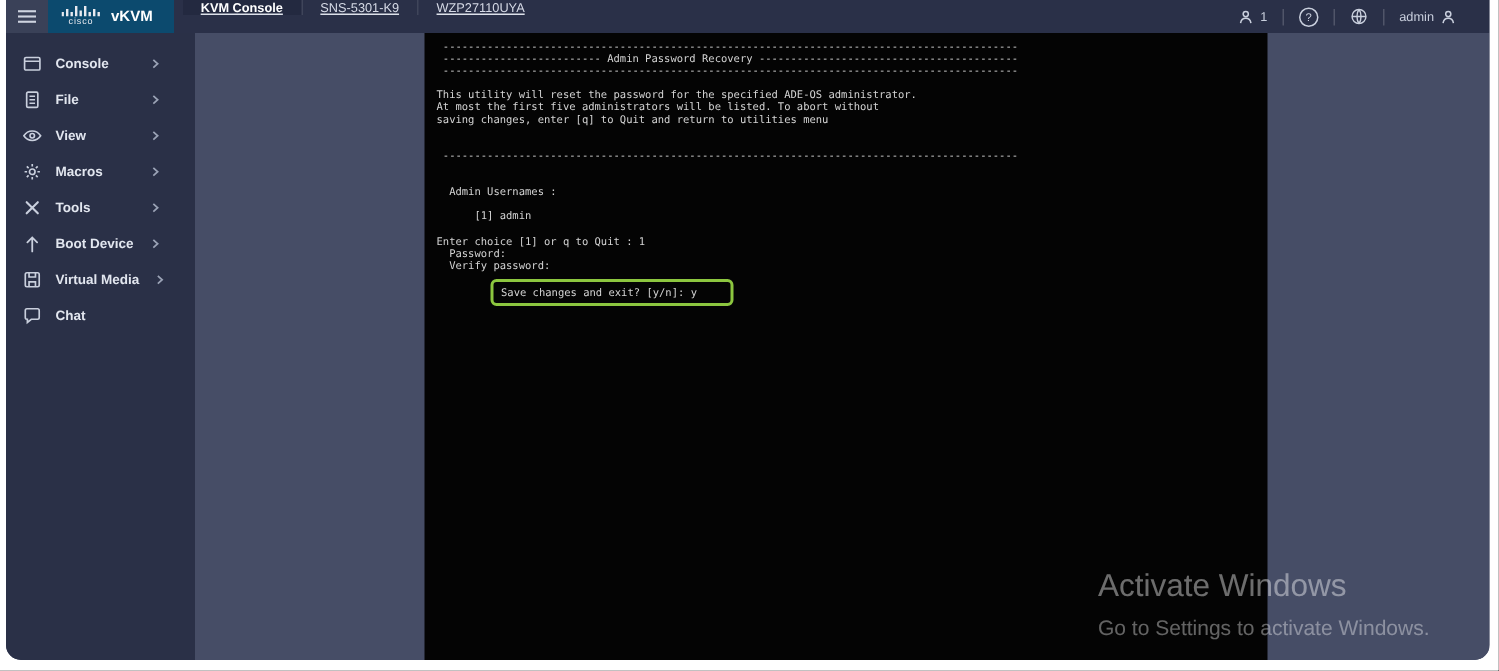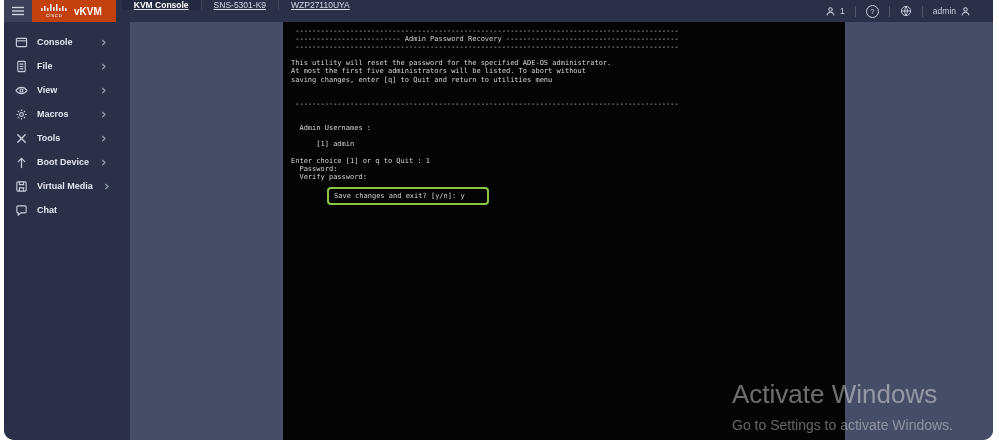--- a/index.html
+++ b/index.html
@@ -4,21 +4,21 @@
 <style>
   html,body{margin:0;padding:0;background:#ffffff;width:999px;height:447px;
     font-family:"Liberation Sans",sans-serif;-webkit-font-smoothing:antialiased;}
   .window{position:absolute;left:4px;top:0;width:989px;height:440px;
     background:#464d66;border-radius:0 0 10px 10px;overflow:hidden;}
   
   .titlebar{position:absolute;left:0;top:0;right:0;height:22px;background:#2a3048;
     display:flex;align-items:stretch;color:#dde1ea;font-size:8.5px;}
   .hamburger{width:28px;background:#3a4158;border:none;display:flex;align-items:center;
     justify-content:center;cursor:pointer;padding:0;}
-  .brand{background:#c2410c;display:flex;align-items:center;gap:7px;padding:0 14px 0 9px;}
+  .brand{background:#0c4a6e;display:flex;align-items:center;gap:7px;padding:0 14px 0 9px;}
   .cisco-logo{display:flex;flex-direction:column;align-items:center;line-height:1;}
   .cisco-word{font-size:6px;letter-spacing:.6px;color:#e8eaf0;margin-top:1px;}
   .product{font-size:10px;font-weight:700;color:#ffffff;}
   .tabs{display:flex;align-items:flex-start;margin-left:6px;text-decoration:underline;}
   .tab{display:flex;align-items:center;padding:0 12px;color:#d6dae6;cursor:pointer;
     border-left:1px solid rgba(255,255,255,.10);}
   .tab:first-child{border-left:none;}
   .tab.active{background:#232940;font-weight:700;color:#ffffff;}
   .tb-right{margin-left:auto;display:flex;align-items:center;padding-right:12px;}
   .tb-group{display:flex;align-items:center;gap:4px;padding:0 10px;color:#c9cfdd;cursor:pointer;}
@@ -40,21 +40,21 @@
     cursor:text;}
   .term-pre{margin:0;padding:5px 6px 0 8px;font-family:"DejaVu Sans Mono",monospace;
     font-size:7px;line-height:8.1px;color:#d4d4d4;white-space:pre;}
   .prompt-row{margin:3px 0 0 3px;padding-left:5px;}
   .prompt-box{display:inline-block;border:2px solid #8cc63f;border-radius:4px;
     padding:3px 22px 3px 5px;font-family:"DejaVu Sans Mono",monospace;font-size:7px;
     color:#d4d4d4;white-space:pre;margin-left:36px;}
   
   .watermark{position:absolute;left:728px;top:379px;z-index:5;pointer-events:none;
     font-family:"Liberation Sans",sans-serif;}
-  .wm1{font-size:26px;color:rgba(255,255,255,.42);}
+  .wm1{font-size:21px;color:rgba(255,255,255,.42);}
   .wm2{font-size:14px;color:rgba(255,255,255,.38);margin-top:7px;}
   svg{display:block;}
 </style>
 </head>
 <body>
 
 <div class="window">
 
   <div class="titlebar">
     <button class="hamburger">

